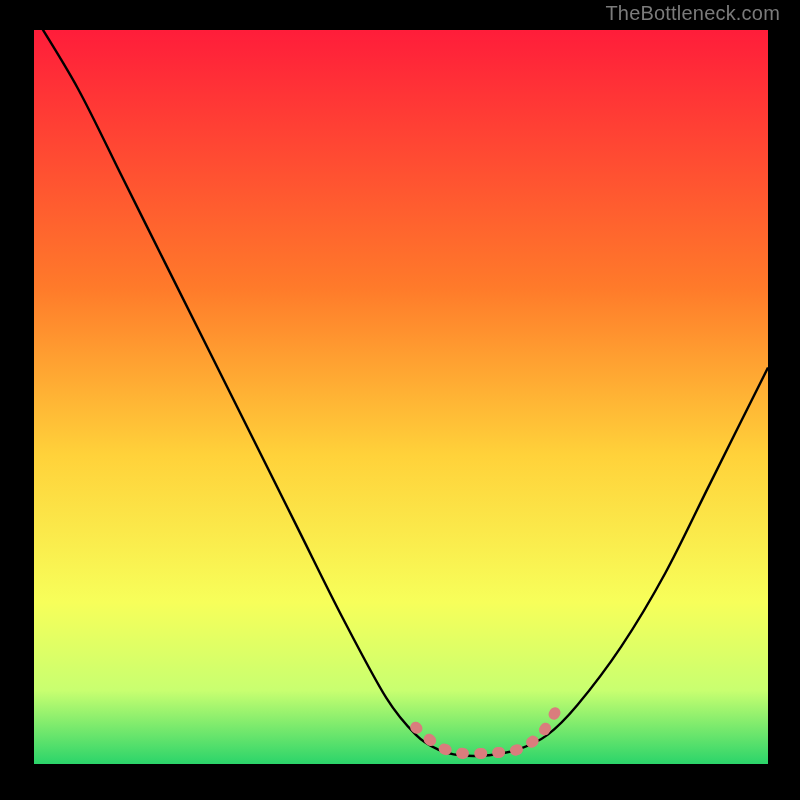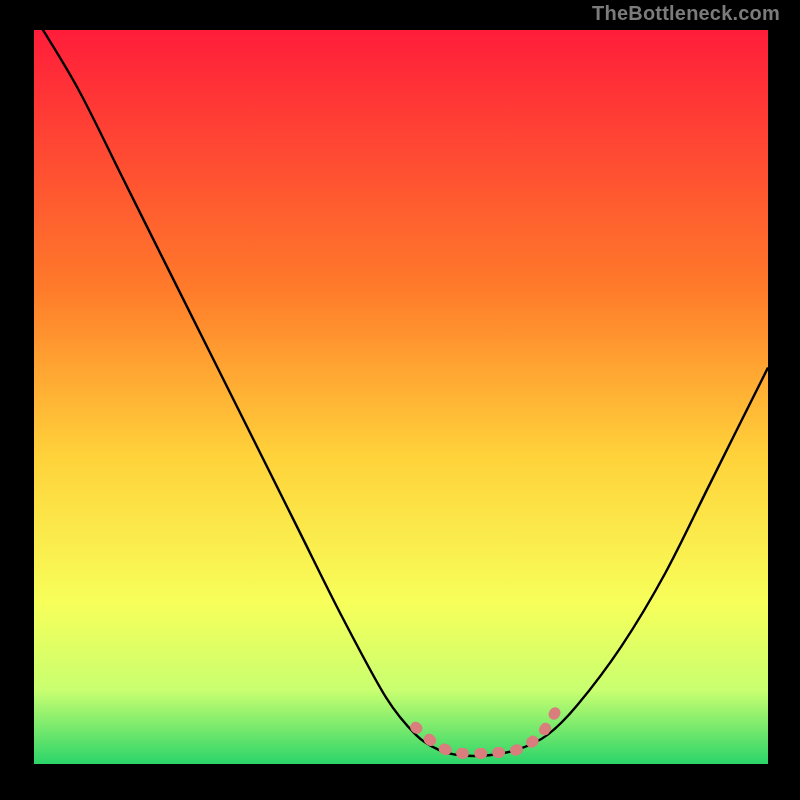--- a/index.html
+++ b/index.html
@@ -1,17 +1,17 @@
 <!DOCTYPE html>
 <html><head>
 <meta charset="utf-8">
 <style>
   html,body{margin:0;padding:0;width:800px;height:800px;overflow:hidden;background:#000;font-family:Arial,Helvetica,sans-serif}
   .stage{position:relative;width:800px;height:800px}
-  .watermark{position:absolute;top:2px;right:20px;color:#7b7b7b;font-size:20px;font-weight:700;letter-spacing:.2px}
+  .watermark{position:absolute;top:2px;right:20px;color:#7b7b7b;font-size:20px;font-weight:400;letter-spacing:.2px}
   .plot{position:absolute;left:34px;top:30px;width:734px;height:734px;background:#000}
   svg{display:block}
 </style>
 </head>
 <body>
 
 <div class="stage">
   <div class="watermark">TheBottleneck.com</div>
 
   <div class="plot">

